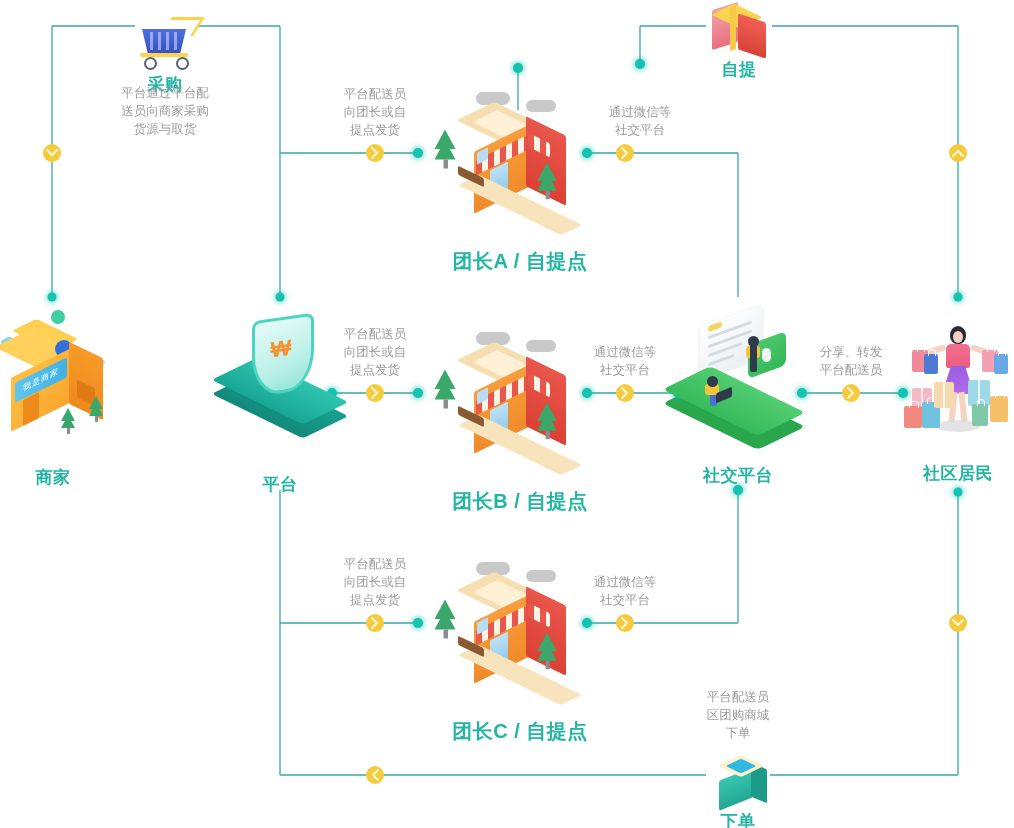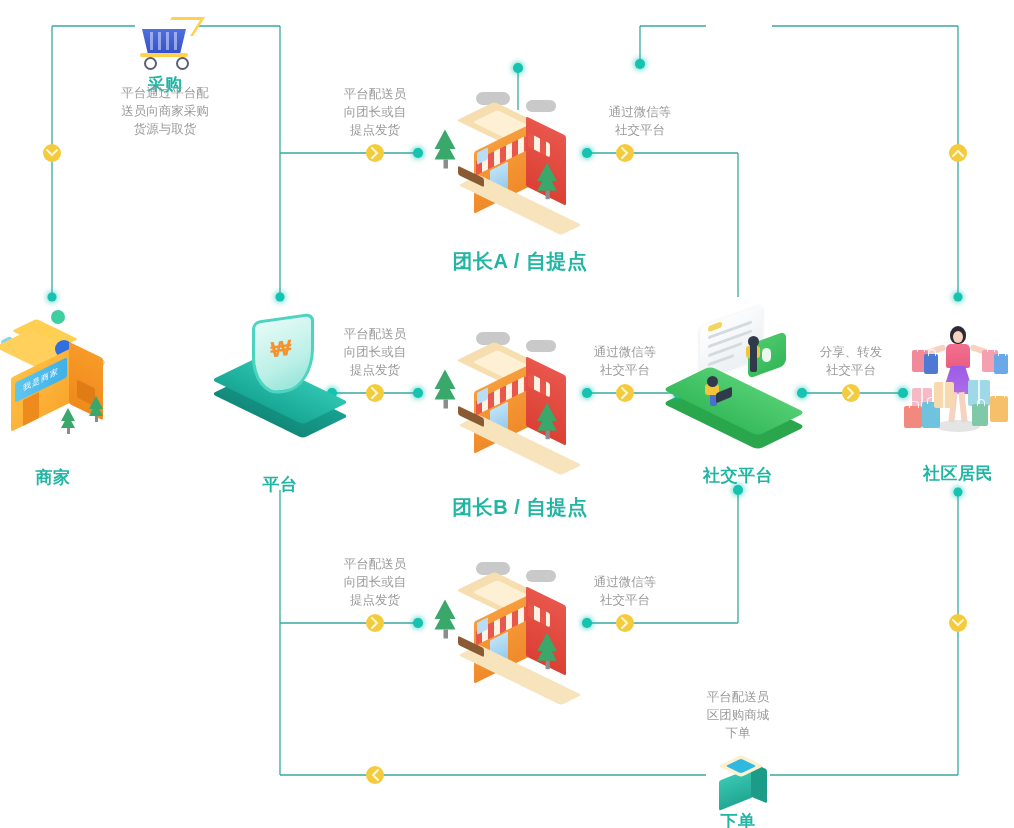--- a/index.html
+++ b/index.html
@@ -279,20 +279,29 @@
       <div class="c-bar"></div>
       <div class="c-wheel" style="left:12px"></div>
       <div class="c-wheel" style="left:44px"></div>
     </div>
     <div class="title" style="margin-top:2px;">采购</div>
   </div>
   <div class="desc" style="left:105px;top:84px;">平台通过平台配
 送员向商家采购
 货源与取货</div>
 
+  <div class="node stepnode" style="left:679px;top:0px;width:120px;">
+    <div class="art" style="width:62px;height:56px;">
+      <div class="g-l"></div>
+      <div class="g-t"></div>
+      <div class="g-r"></div>
+      <div class="g-rib"></div>
+    </div>
+    <div class="title" style="margin-top:2px;">自提</div>
+  </div>
 
   <div class="node" style="left:-7px;top:310px;width:120px;">
     <div class="art" style="width:120px;height:130px;">
       <div class="coin" style="left:58px;top:0px;width:14px;height:14px;background:#3ecfa0;"></div>
       <div class="coin" style="left:38px;top:22px;width:18px;height:18px;background:#ffd15c;"></div>
       <div class="coin" style="left:8px;top:28px;width:12px;height:7px;background:#7fd8f0;transform:rotate(-25deg);border-radius:4px;"></div>
       <div class="coin" style="left:100px;top:48px;width:12px;height:7px;background:#a8e0f5;transform:rotate(25deg);border-radius:4px;"></div>
       <div class="m-roof"></div>
       <div class="m-top"></div>
       <div class="coin" style="left:62px;top:30px;width:18px;height:18px;background:#2f6fe0;"></div>
@@ -371,21 +380,21 @@
           <i></i>
           <i class="t2"></i>
           <b></b>
         </div>
       <div class="tree" style="left:110px;top:78px;transform:scale(1.4);">
           <i></i>
           <i class="t2"></i>
           <b></b>
         </div>
     </div>
-    <div class="title t-md" style="margin-top:24px;">团长B / 自提点</div>
+    <div class="title t-md" style="margin-top:18px;">团长B / 自提点</div>
   </div>
 
   <div class="node" style="left:430px;top:560px;width:180px;">
     <div class="art" style="width:180px;height:140px;">
       <div class="cloud" style="left:46px;top:2px;width:34px;height:13px;"></div>
       <div class="cloud" style="left:96px;top:10px;width:30px;height:12px;"></div>
       <div class="s-top"></div>
         <div class="s-top2"></div>
       <div class="s-front"></div>
         <div class="s-right"></div>
@@ -399,20 +408,21 @@
           <i></i>
           <i class="t2"></i>
           <b></b>
         </div>
       <div class="tree" style="left:110px;top:78px;transform:scale(1.4);">
           <i></i>
           <i class="t2"></i>
           <b></b>
         </div>
     </div>
+    <div class="title t-md" style="margin-top:18px;">团长C / 自提点</div>
   </div>
 
   <div class="node" style="left:678px;top:310px;width:120px;">
     <div class="art" style="width:120px;height:132px;">
       <div class="soc-card">
         <i style="top:12px;width:44px;"></i>
           <i style="top:21px;width:44px;"></i>
         <i style="top:30px;width:34px;"></i>
           <i style="top:39px;width:26px;"></i>
         <div style="position:absolute;left:8px;top:2px;width:14px;height:6px;background:#f4d35e;border-radius:3px;"></div>
@@ -483,20 +493,20 @@
 向团长或自
 提点发货</div>
   <div class="desc" style="left:580px;top:103px;">通过微信等
 社交平台</div>
   <div class="desc" style="left:315px;top:325px;">平台配送员
 向团长或自
 提点发货</div>
   <div class="desc" style="left:565px;top:343px;">通过微信等
 社交平台</div>
   <div class="desc" style="left:791px;top:343px;">分享、转发
-社交平台</div>
+平台配送员</div>
   <div class="desc" style="left:315px;top:555px;">平台配送员
 向团长或自
 提点发货</div>
   <div class="desc" style="left:565px;top:573px;">通过微信等
 社交平台</div>
 
 </div>
 
 </body></html>

